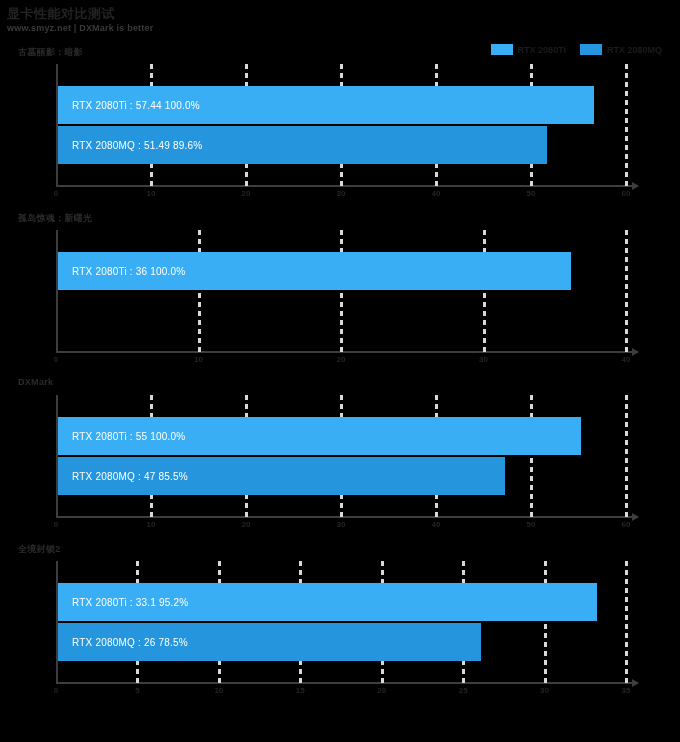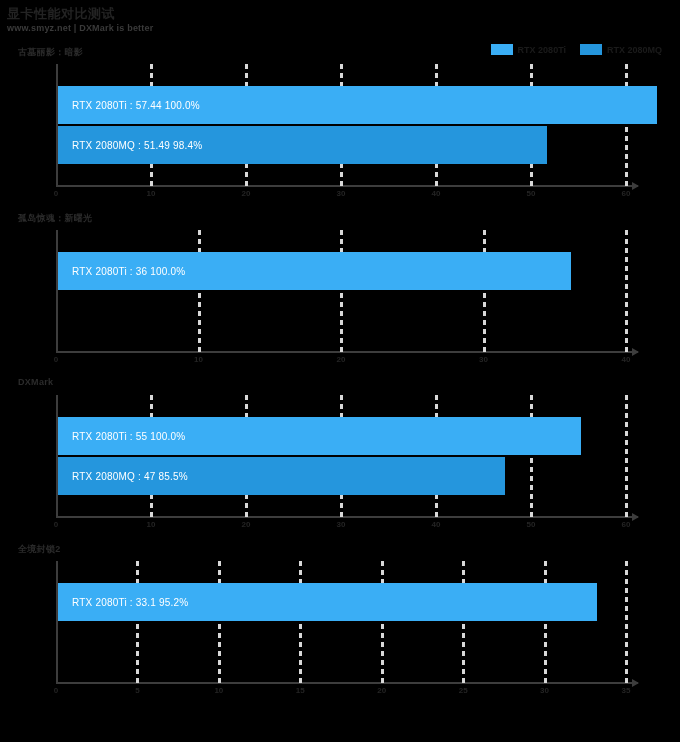--- a/index.html
+++ b/index.html
@@ -203,25 +203,25 @@
             <i style="top: 54px;"></i>
             <i style="top: 63px;"></i>
             <i style="top: 72px;"></i>
             <i style="top: 81px;"></i>
             <i style="top: 90px;"></i>
             <i style="top: 99px;"></i>
             <i style="top: 108px;"></i>
             <i style="top: 117px;"></i>
           </div>
           <div class="tick-lbl" style="left: 586px; top: 129px;">60</div>
-          <div class="bar" style="left: 18px; top: 26px; height: 38px; width: 599px; background: rgb(58, 174, 245);">
+          <div class="bar" style="left: 18px; top: 26px; height: 38px; width: 536px; background: rgb(58, 174, 245);">
             <span class="bar-txt">RTX 2080Ti : 57.44  100.0%</span>
           </div>
           <div class="bar" style="left: 18px; top: 66px; height: 38px; width: 489.155px; background: rgb(37, 150, 221);">
-            <span class="bar-txt">RTX 2080MQ : 51.49  98.4%</span>
+            <span class="bar-txt">RTX 2080MQ : 51.49  89.6%</span>
           </div>
         </div>
       </div>
       <div class="chart" style="top: 212px; height: 152px;">
         <div class="chart-title">孤岛惊魂：新曙光</div>
         <div class="plot" style="height: 138px;">
           <div class="axis-y" style="top: 4px; height: 121px;"></div>
           <div class="axis-x" style="top: 125px;"></div>
           <div class="arrow-x" style="left: 592px; top: 122px;"></div>
           <div class="tick-lbl" style="left: 16px; top: 129px;">0</div>
@@ -537,17 +537,20 @@
             <i style="top: 81px;"></i>
             <i style="top: 90px;"></i>
             <i style="top: 99px;"></i>
             <i style="top: 108px;"></i>
             <i style="top: 117px;"></i>
           </div>
           <div class="tick-lbl" style="left: 586px; top: 129px;">35</div>
           <div class="bar" style="left: 18px; top: 26px; height: 38px; width: 539.057px; background: rgb(58, 174, 245);">
             <span class="bar-txt">RTX 2080Ti : 33.1  95.2%</span>
           </div>
+          <div class="bar" style="left: 18px; top: 66px; height: 38px; width: 423.429px; background: rgb(37, 150, 221);">
+            <span class="bar-txt">RTX 2080MQ : 26  78.5%</span>
+          </div>
         </div>
       </div>
     </div>
 
 </div>
 
 </body></html>

